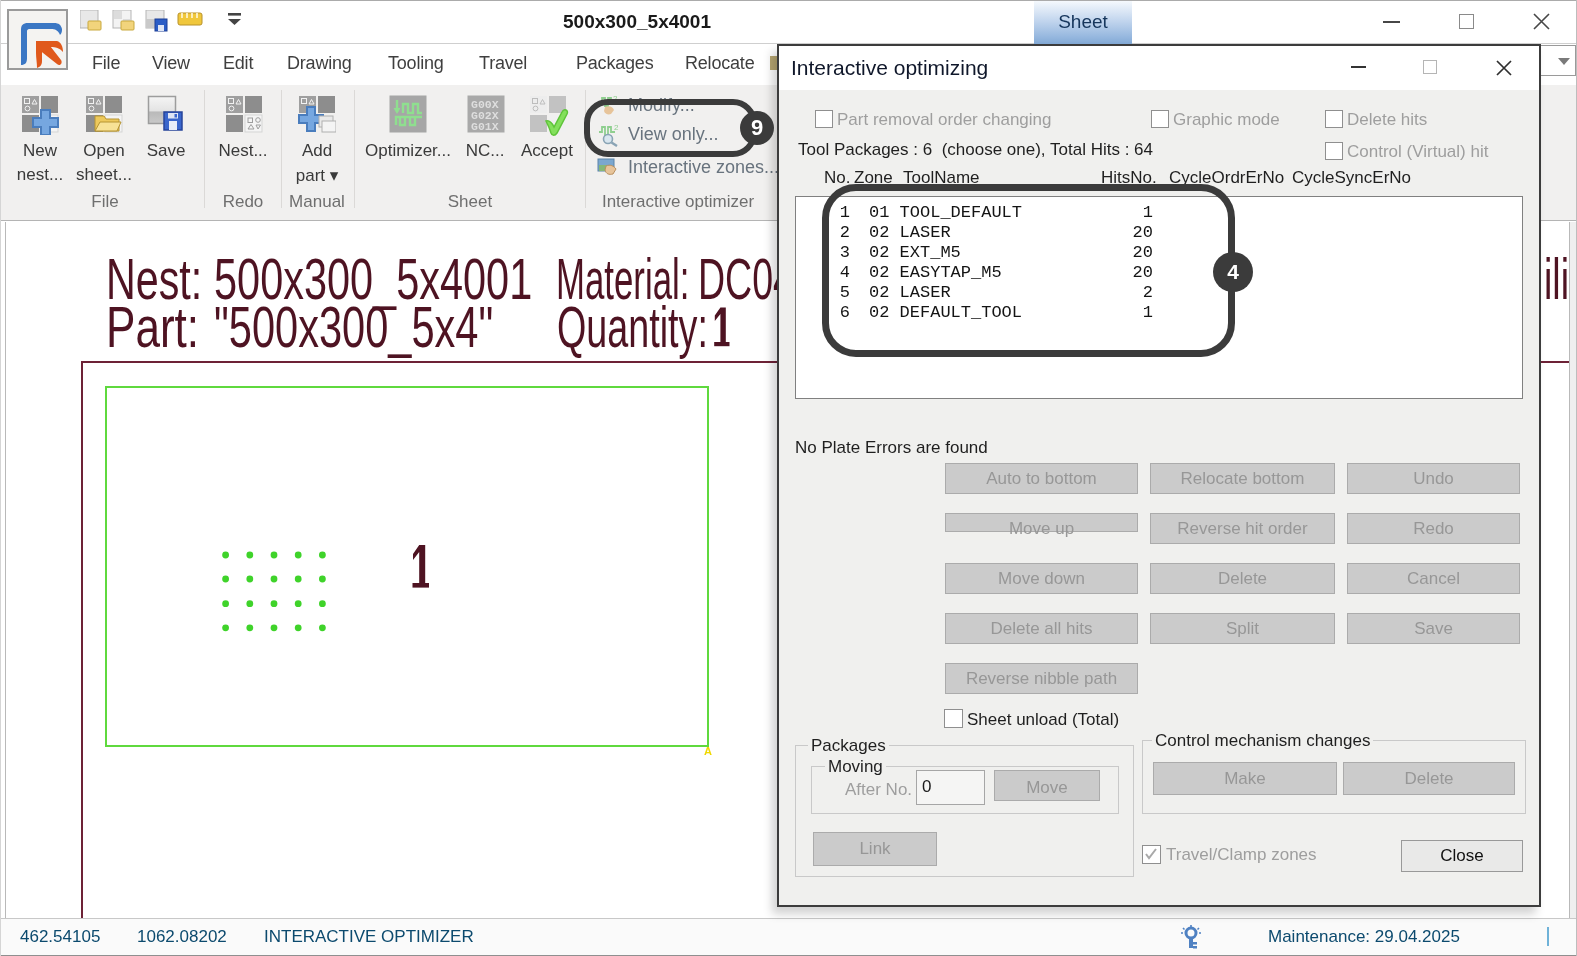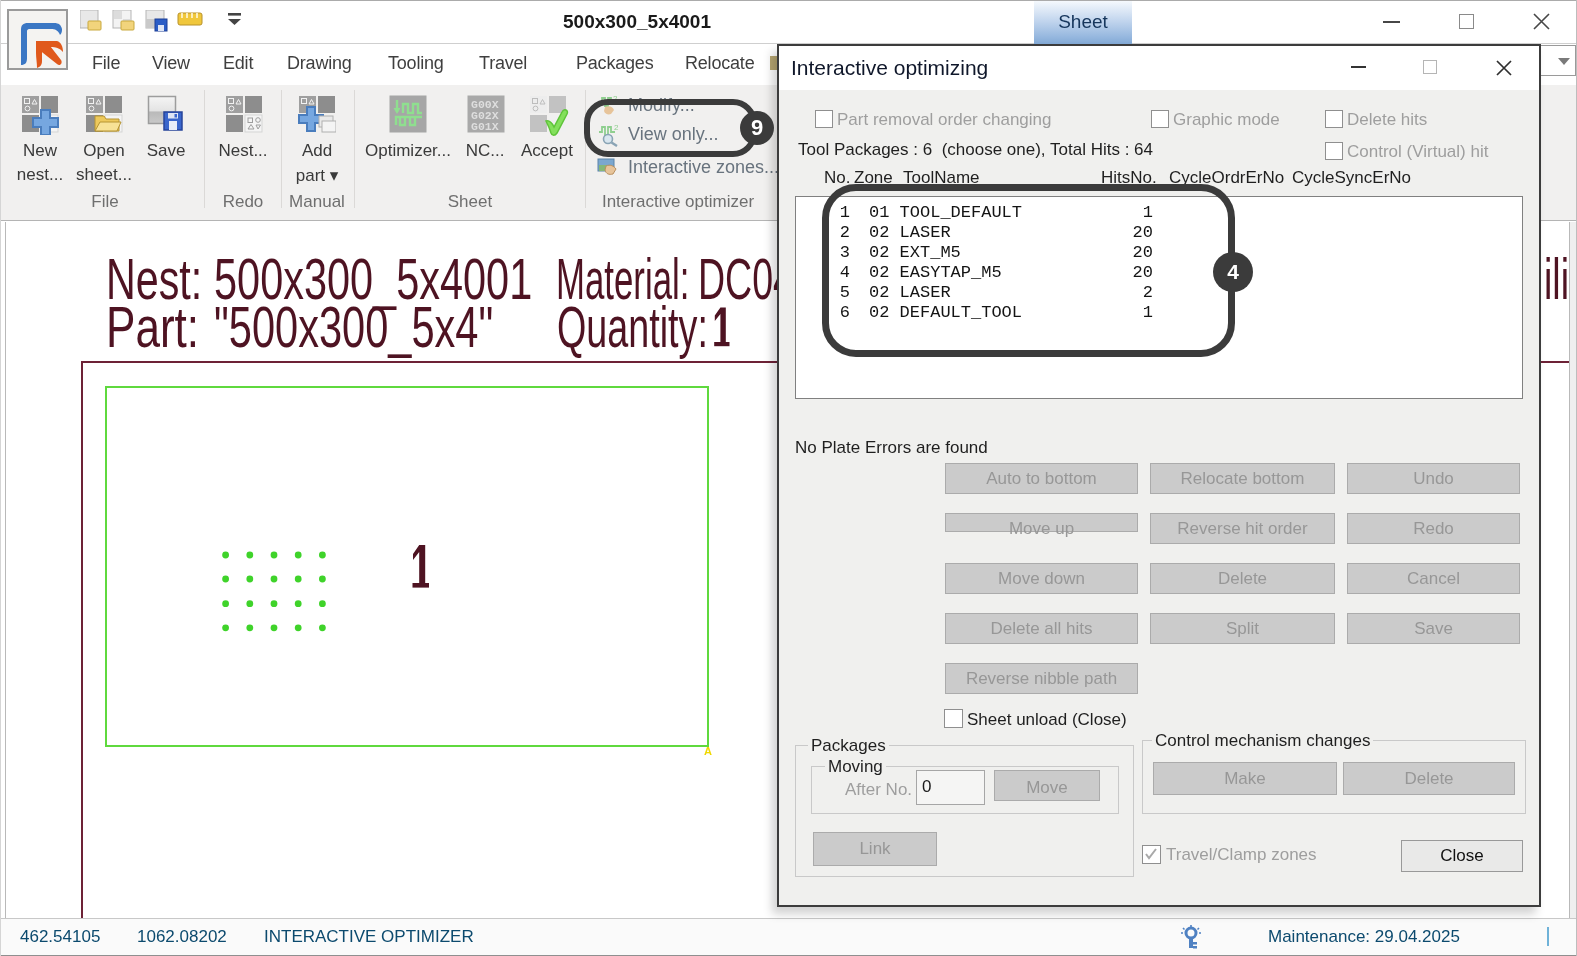--- a/index.html
+++ b/index.html
@@ -358,21 +358,21 @@
 <div class="btn" style="left:1347px;top:513px;width:173px;height:31px;line-height:29px">Redo</div>
 <div class="btn" style="left:945px;top:563px;width:193px;height:31px;line-height:29px">Move down</div>
 <div class="btn" style="left:1150px;top:563px;width:185px;height:31px;line-height:29px">Delete</div>
 <div class="btn" style="left:1347px;top:563px;width:173px;height:31px;line-height:29px">Cancel</div>
 <div class="btn" style="left:945px;top:613px;width:193px;height:31px;line-height:29px">Delete all hits</div>
 <div class="btn" style="left:1150px;top:613px;width:185px;height:31px;line-height:29px">Split</div>
 <div class="btn" style="left:1347px;top:613px;width:173px;height:31px;line-height:29px">Save</div>
 <div class="btn" style="left:945px;top:663px;width:193px;height:31px;line-height:29px">Reverse nibble path</div>
 
 <div class="cb" style="left:944px;top:709px;width:17px;height:17px"></div>
-<div class="dtxt" style="left:967px;top:710px">Sheet unload (Close)</div>
+<div class="dtxt" style="left:967px;top:710px">Sheet unload (Total)</div>
 
 <div class="grp" style="left:795px;top:745px;width:337px;height:130px"></div>
 <div class="grplbl dtxt" style="left:808px;top:736px">Packages</div>
 <div class="grp" style="left:811px;top:766px;width:306px;height:46px"></div>
 <div class="grplbl dtxt" style="left:825px;top:757px">Moving</div>
 <div class="gtxt" style="left:845px;top:780px">After No.</div>
 <div class="abs" style="left:916px;top:770px;width:69px;height:35px;background:#f5f5f4;border:1px solid #a6a6a6;box-sizing:border-box"></div>
 <div class="abs" style="left:922px;top:777px;font-size:17px;color:#1a1a1a">0</div>
 <div class="btn" style="left:994px;top:770px;width:106px;height:31px;line-height:33px">Move</div>
 <div class="btn" style="left:813px;top:832px;width:124px;height:34px;line-height:32px">Link</div>

